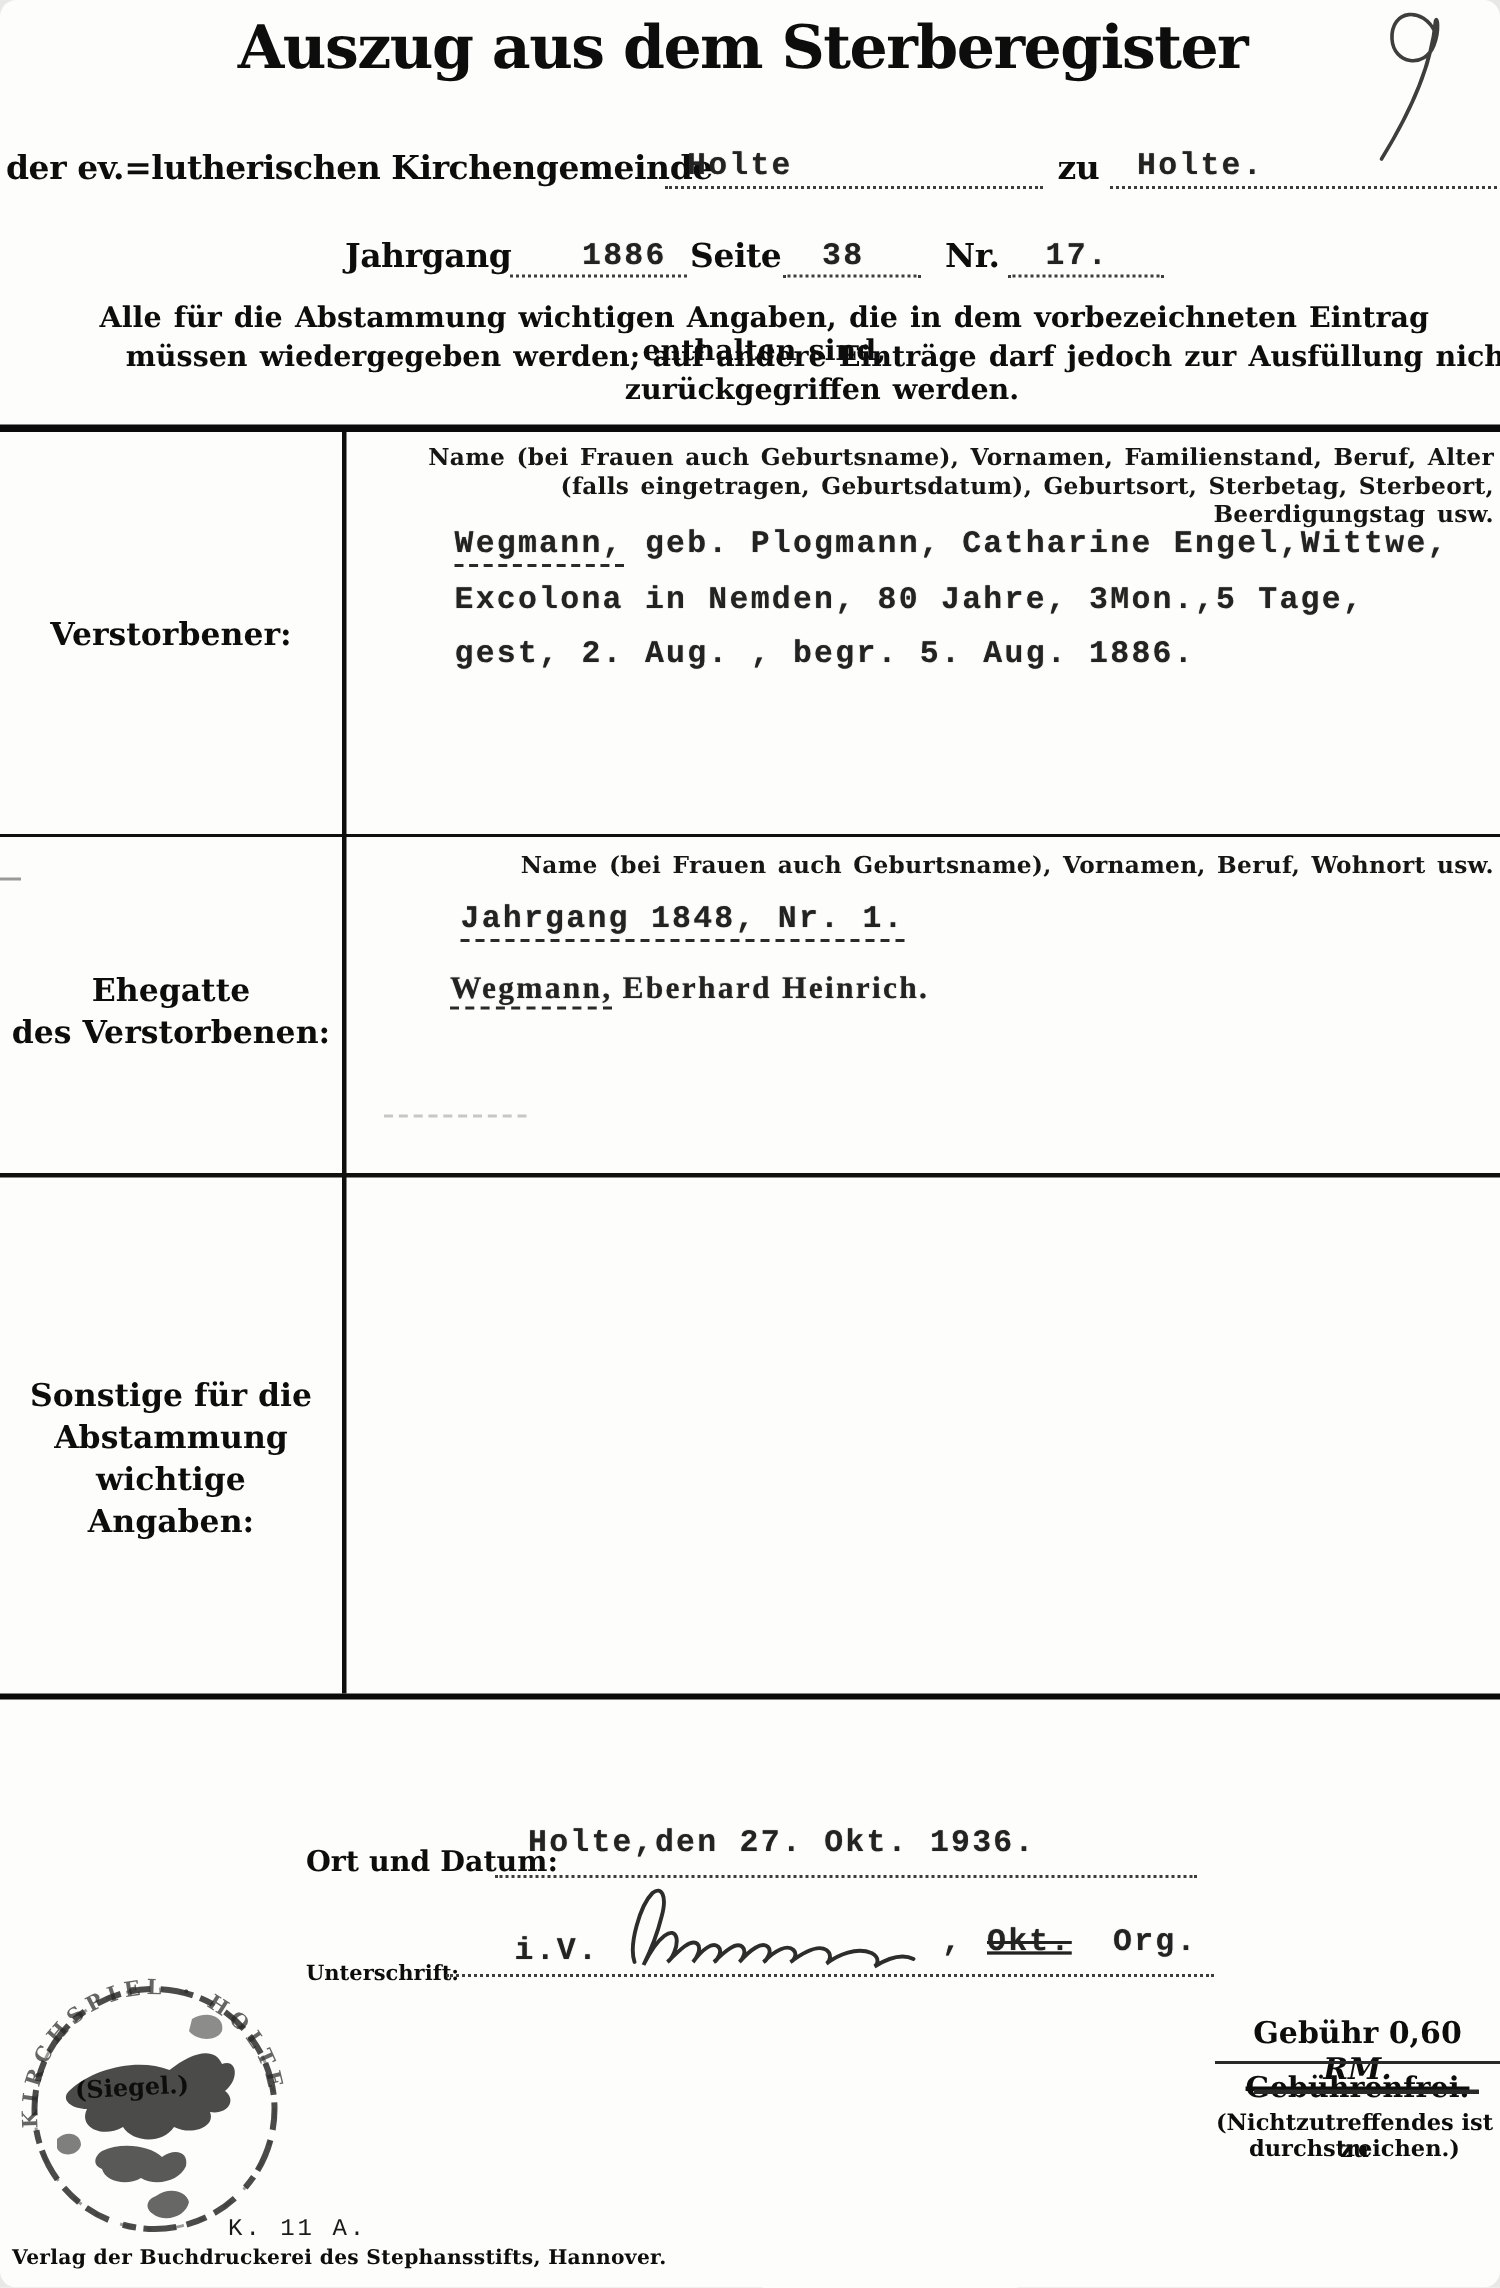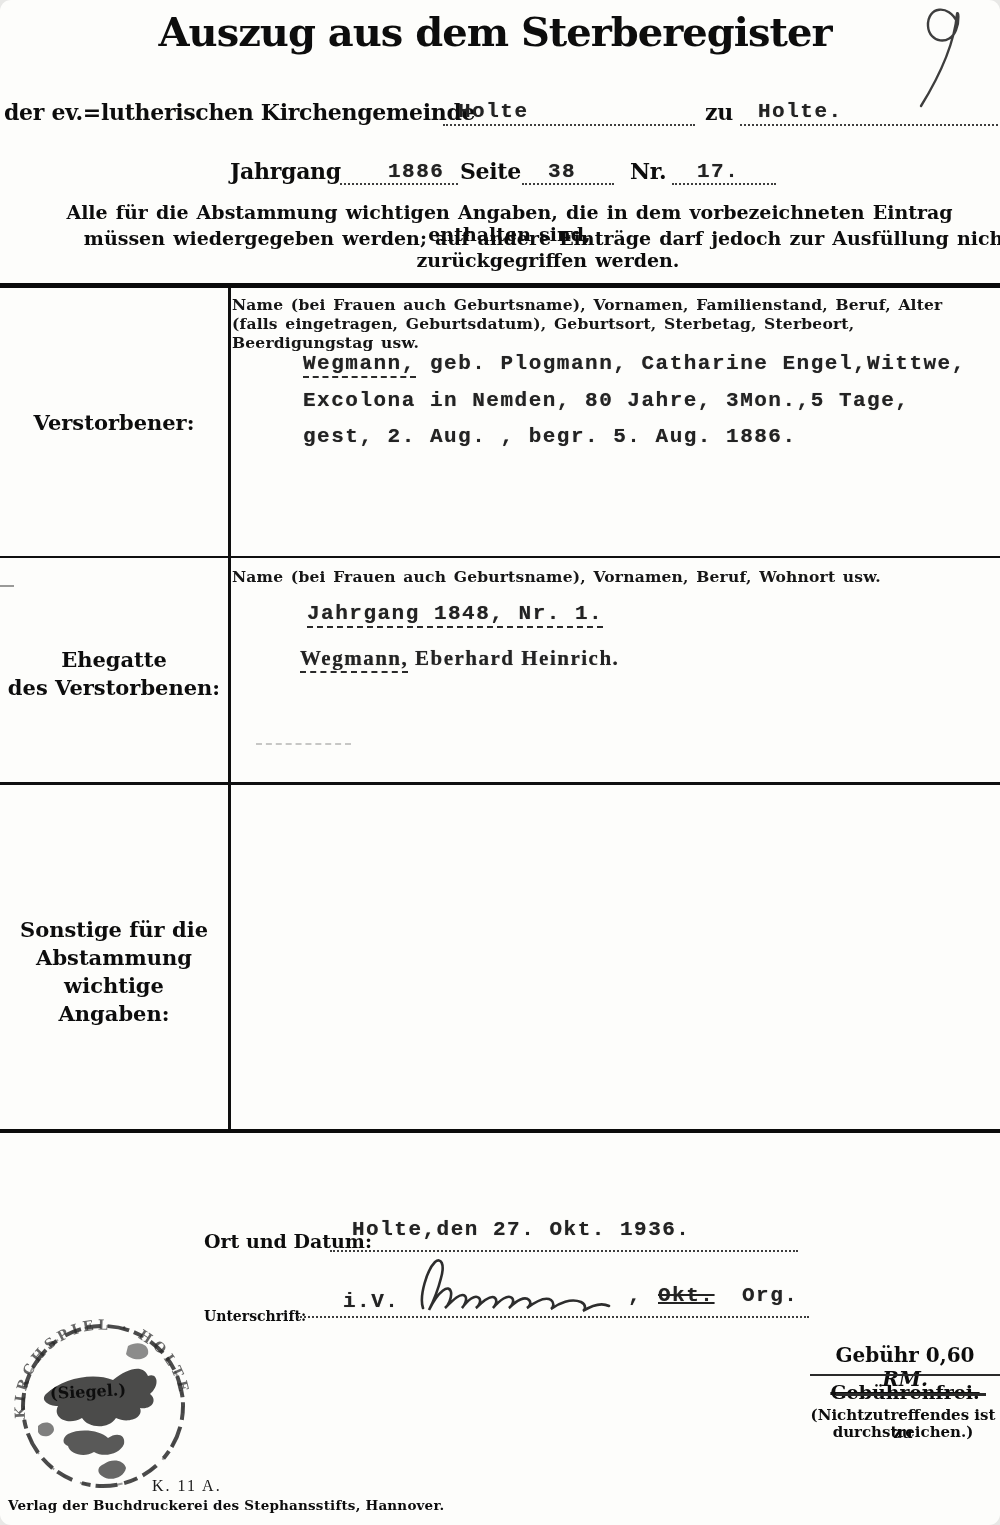--- a/index.html
+++ b/index.html
@@ -12,21 +12,21 @@
     font-family:"DejaVu Serif","Liberation Serif",serif;
     color:#0e0e0e;
     border-radius:11px;
   }
   .abs{position:absolute;}
   
   .frak{font-family:"DejaVu Serif","Liberation Serif",serif;font-weight:bold;color:#0d0d0d;}
   .title{font-size:40px;letter-spacing:-1px;text-align:center;}
   .lbl-lg{font-size:22px;letter-spacing:-0.3px;}
   .lbl-md{font-size:21px;}
-  .hdr-sm{font-size:15.5px;font-weight:600;letter-spacing:0.2px;word-spacing:2px;text-align:left;color:#161616;}
+  .hdr-sm{font-size:15.5px;font-weight:600;letter-spacing:0.2px;word-spacing:2px;text-align:right;color:#161616;}
   .notice{font-size:19px;text-align:center;word-spacing:1.5px;}
   
   .typed{
     font-family:"Liberation Mono","DejaVu Sans Mono",monospace;
     font-weight:bold;color:#232323;
     font-size:21px;letter-spacing:1.5px;white-space:pre;
     text-shadow:0 0 0.7px rgba(20,20,20,0.55);
   }
   .u-dash{border-bottom:2.5px dashed #2a2a2a;padding-bottom:1px;}
   .struck{text-decoration:underline line-through;text-decoration-thickness:2px;}
@@ -39,21 +39,21 @@
     border-top:5px solid #0b0b0b;border-bottom:4px solid #0b0b0b;
     box-sizing:border-box;
   }
   .vline{position:absolute;left:228px;top:0;bottom:0;width:2.5px;background:#0f0f0f;}
   .rowline{position:absolute;left:0;right:0;background:#101010;}
   .leftlabel{position:absolute;left:0;width:228px;text-align:center;}
   .cellhdr{position:absolute;left:232px;width:764px;}
   .artifact{position:absolute;}
   .feeblock{text-align:center;}
   .rm{font-style:italic;font-family:"DejaVu Serif",serif;font-weight:bold;}
-  .imprint-code{font-family:Liberation Serif, serif;font-size:16px;letter-spacing:2px;color:#1a1a1a;}
+  .imprint-code{font-family:Liberation Mono, monospace;font-size:16px;letter-spacing:2px;color:#1a1a1a;}
   .imprint-pub{font-size:13.5px;font-weight:bold;letter-spacing:0.2px;}
   svg{display:block;}
 </style>
 </head>
 <body>
 
 <div class="page">
 
   <div class="abs frak title" style="left:0;top:8px;width:990px;">Auszug aus dem Sterberegister</div>
 

